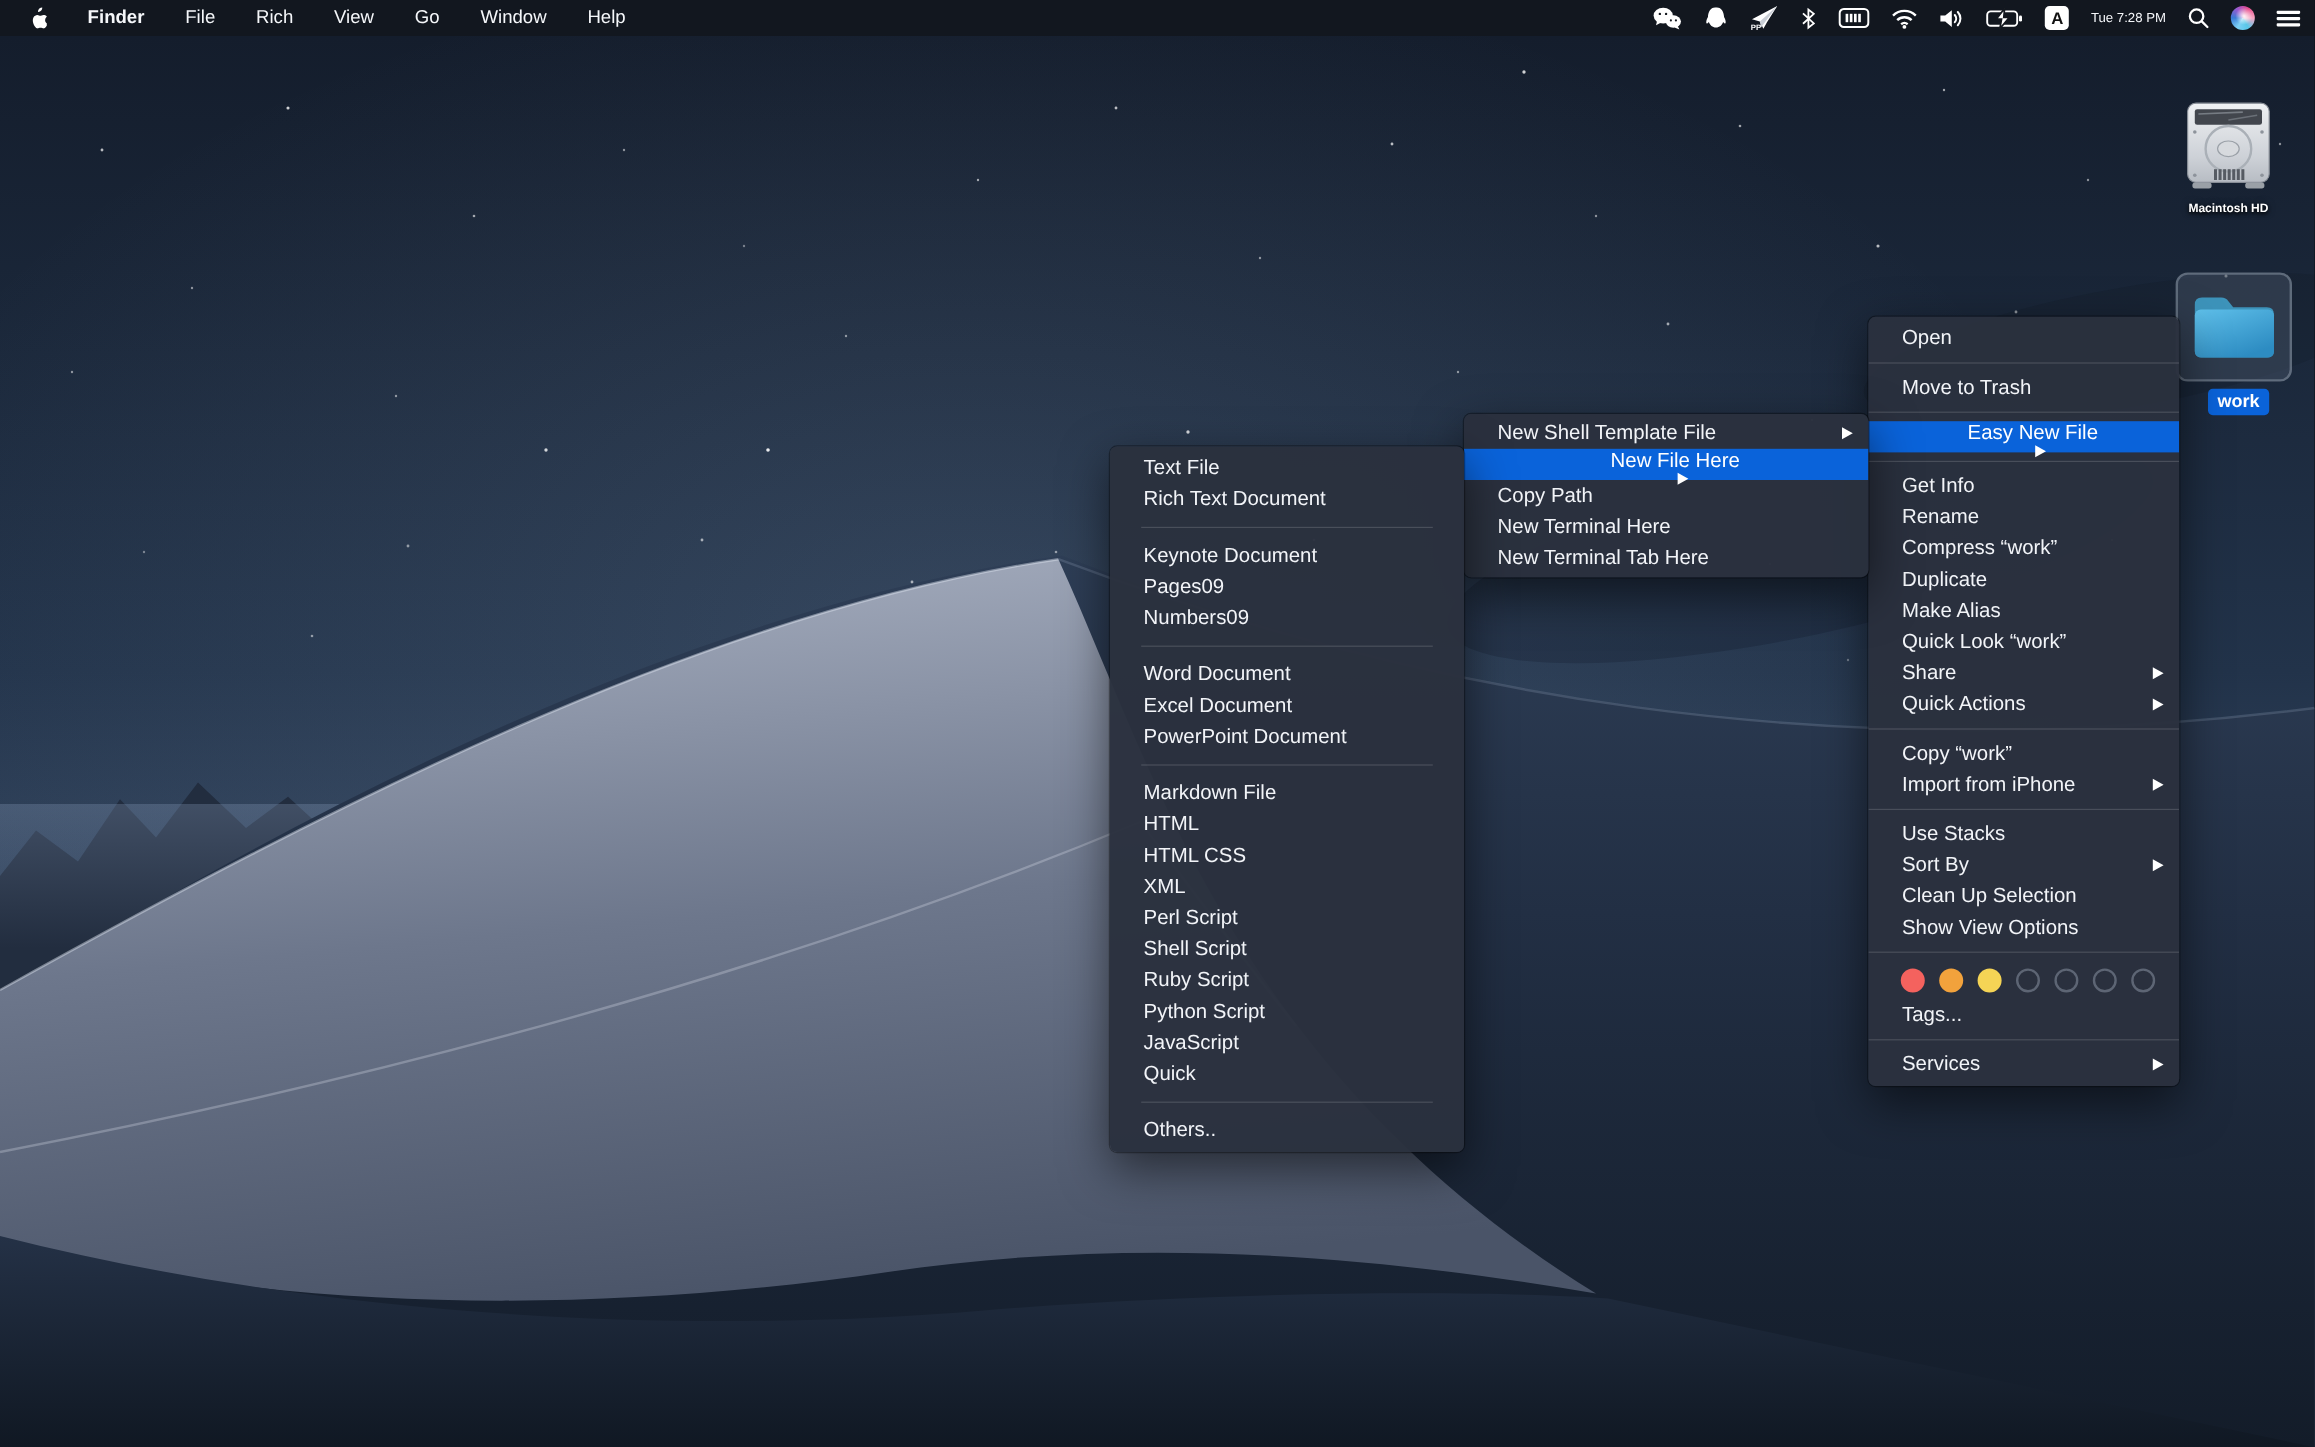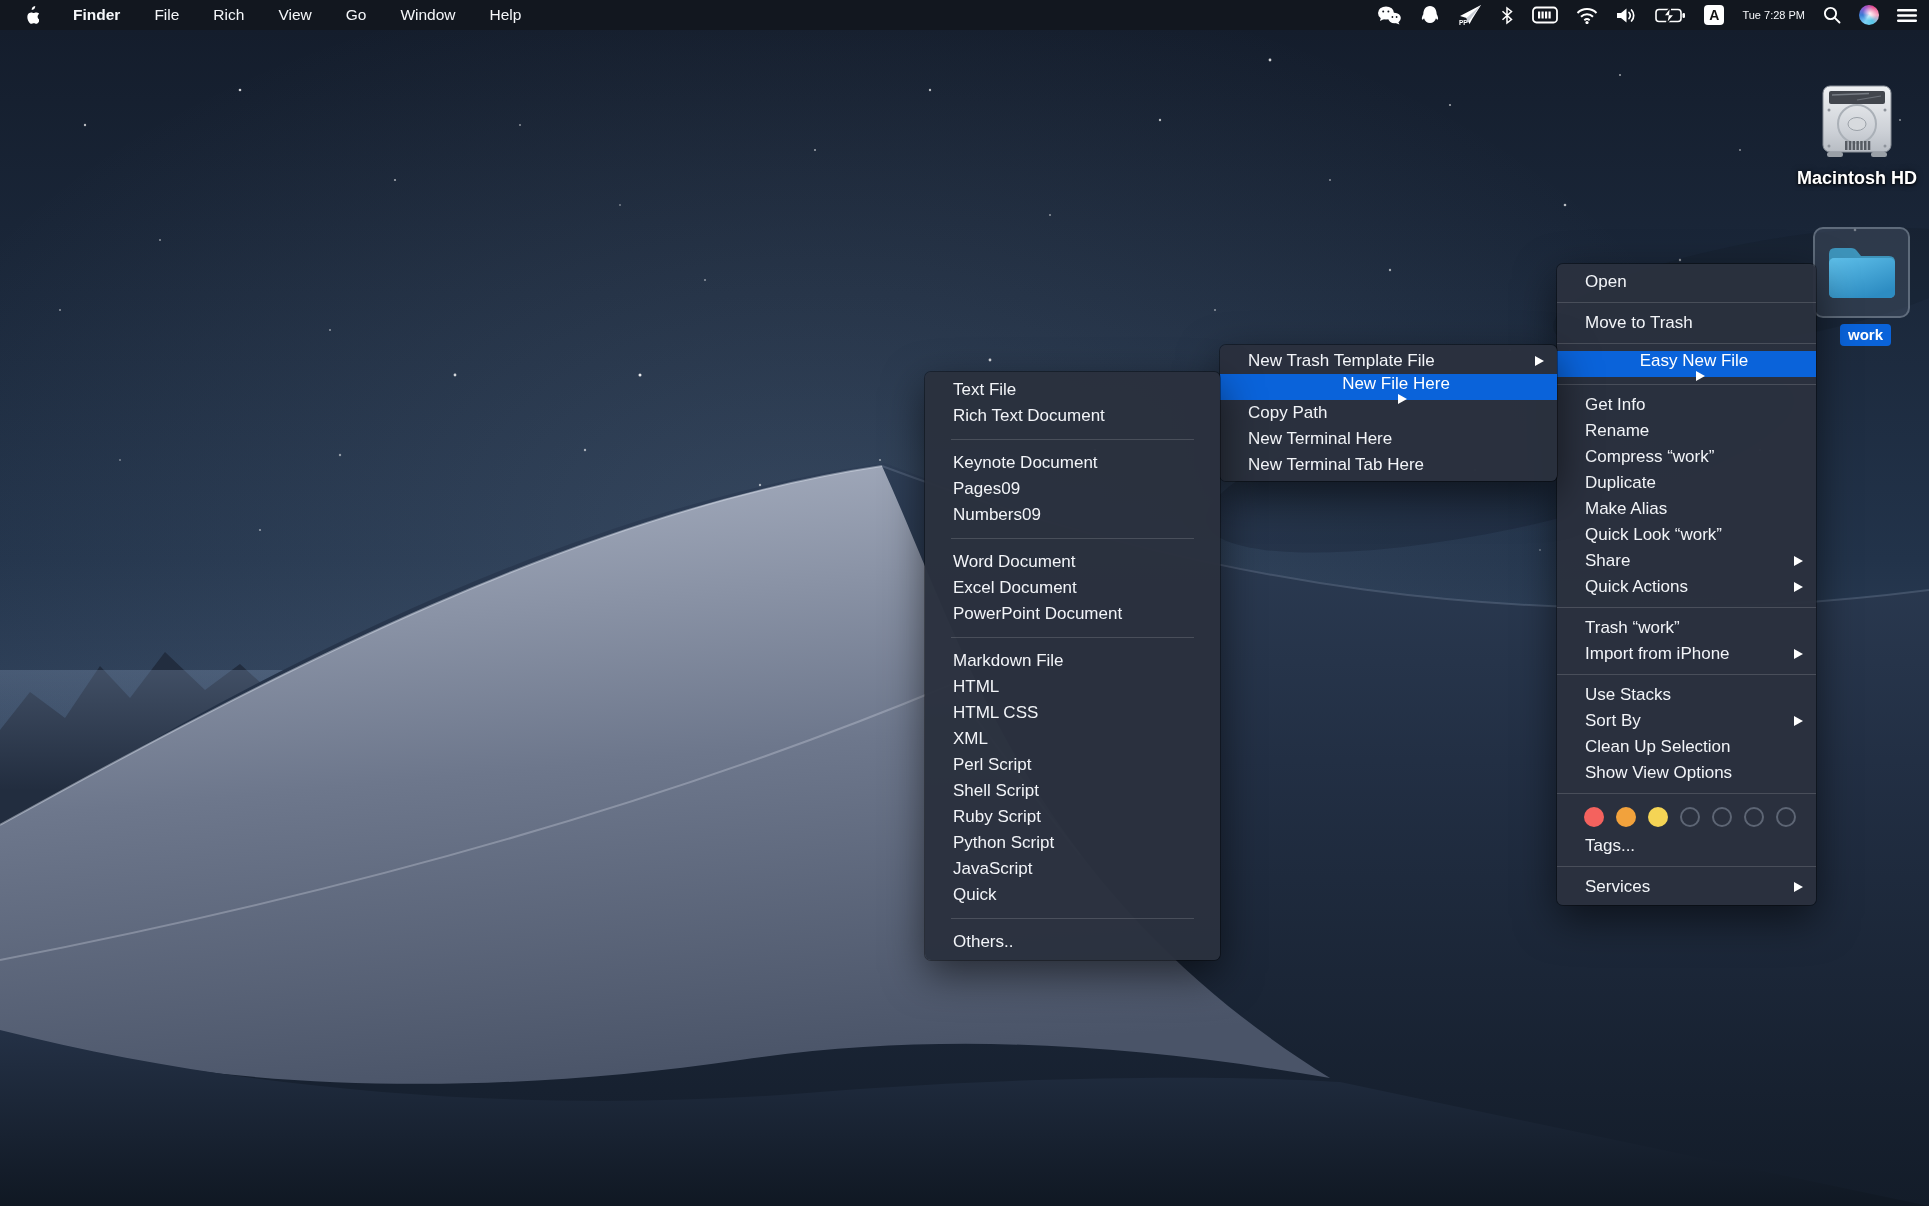--- a/index.html
+++ b/index.html
@@ -19,21 +19,21 @@
           font-weight:800;font-size:14px;display:flex;align-items:center;justify-content:center;}
   .siri{width:20px;height:20px;border-radius:50%;
         background:conic-gradient(from 210deg,#7dd1f5,#3a7bd5,#9b59d0,#e84a8a,#f7a8c4,#58c7e8,#7dd1f5);
         position:relative;overflow:hidden;}
   .siri:after{content:"";position:absolute;inset:0;
         background:radial-gradient(circle at 55% 42%,rgba(255,255,255,0.95),rgba(255,255,255,0) 45%);}
   .mb-time{font-size:11px;}
 
   
   .deskicon{position:absolute;z-index:2;text-align:center;}
-  .desklabel{margin-top:4px;font-size:18px;font-weight:700;color:#fff;
+  .desklabel{margin-top:4px;font-size:10px;font-weight:700;color:#fff;
              text-shadow:0 1px 3px rgba(0,0,0,0.9),0 0 6px rgba(0,0,0,0.5);}
   .folder-sel{position:absolute;left:1813px;top:227px;width:97px;height:91px;z-index:3;
               background:rgba(72,84,102,0.48);border:2px solid rgba(155,166,181,0.45);
               border-radius:10px;box-sizing:border-box;}
   .folder-pill{position:absolute;left:1840px;top:324px;z-index:4;background:#0a63da;
                color:#fff;font-size:15px;font-weight:600;border-radius:4px;
                padding:2px 8px;line-height:18px;}
 
   
   .menu{position:absolute;z-index:10;background:rgba(42,49,62,0.97);border-radius:6px;
@@ -352,21 +352,21 @@
       <span class="lbl">Share</span>
       <span class="arrow"></span>
       </div>
     <div class="mi">
       <span class="lbl">Quick Actions</span>
       <span class="arrow"></span>
       </div>
     <div class="sep"></div>
 
     <div class="mi">
-      <span class="lbl">Trash “work”</span>
+      <span class="lbl">Copy “work”</span>
       </div>
     <div class="mi">
       <span class="lbl">Import from iPhone</span>
       <span class="arrow"></span>
       </div>
     <div class="sep"></div>
 
     <div class="mi">
       <span class="lbl">Use Stacks</span>
       </div>
@@ -397,21 +397,21 @@
     <div class="sep"></div>
 
     <div class="mi">
       <span class="lbl">Services</span>
       <span class="arrow"></span>
       </div>
   </div>
 
   <div class="menu menu-sub2">
     <div class="mi">
-      <span class="lbl">New Trash Template File</span>
+      <span class="lbl">New Shell Template File</span>
       <span class="arrow"></span>
       </div>
     <div class="mi hl">
       <span class="lbl">New File Here</span>
       <span class="arrow"></span>
       </div>
     <div class="mi">
       <span class="lbl">Copy Path</span>
       </div>
     <div class="mi">

